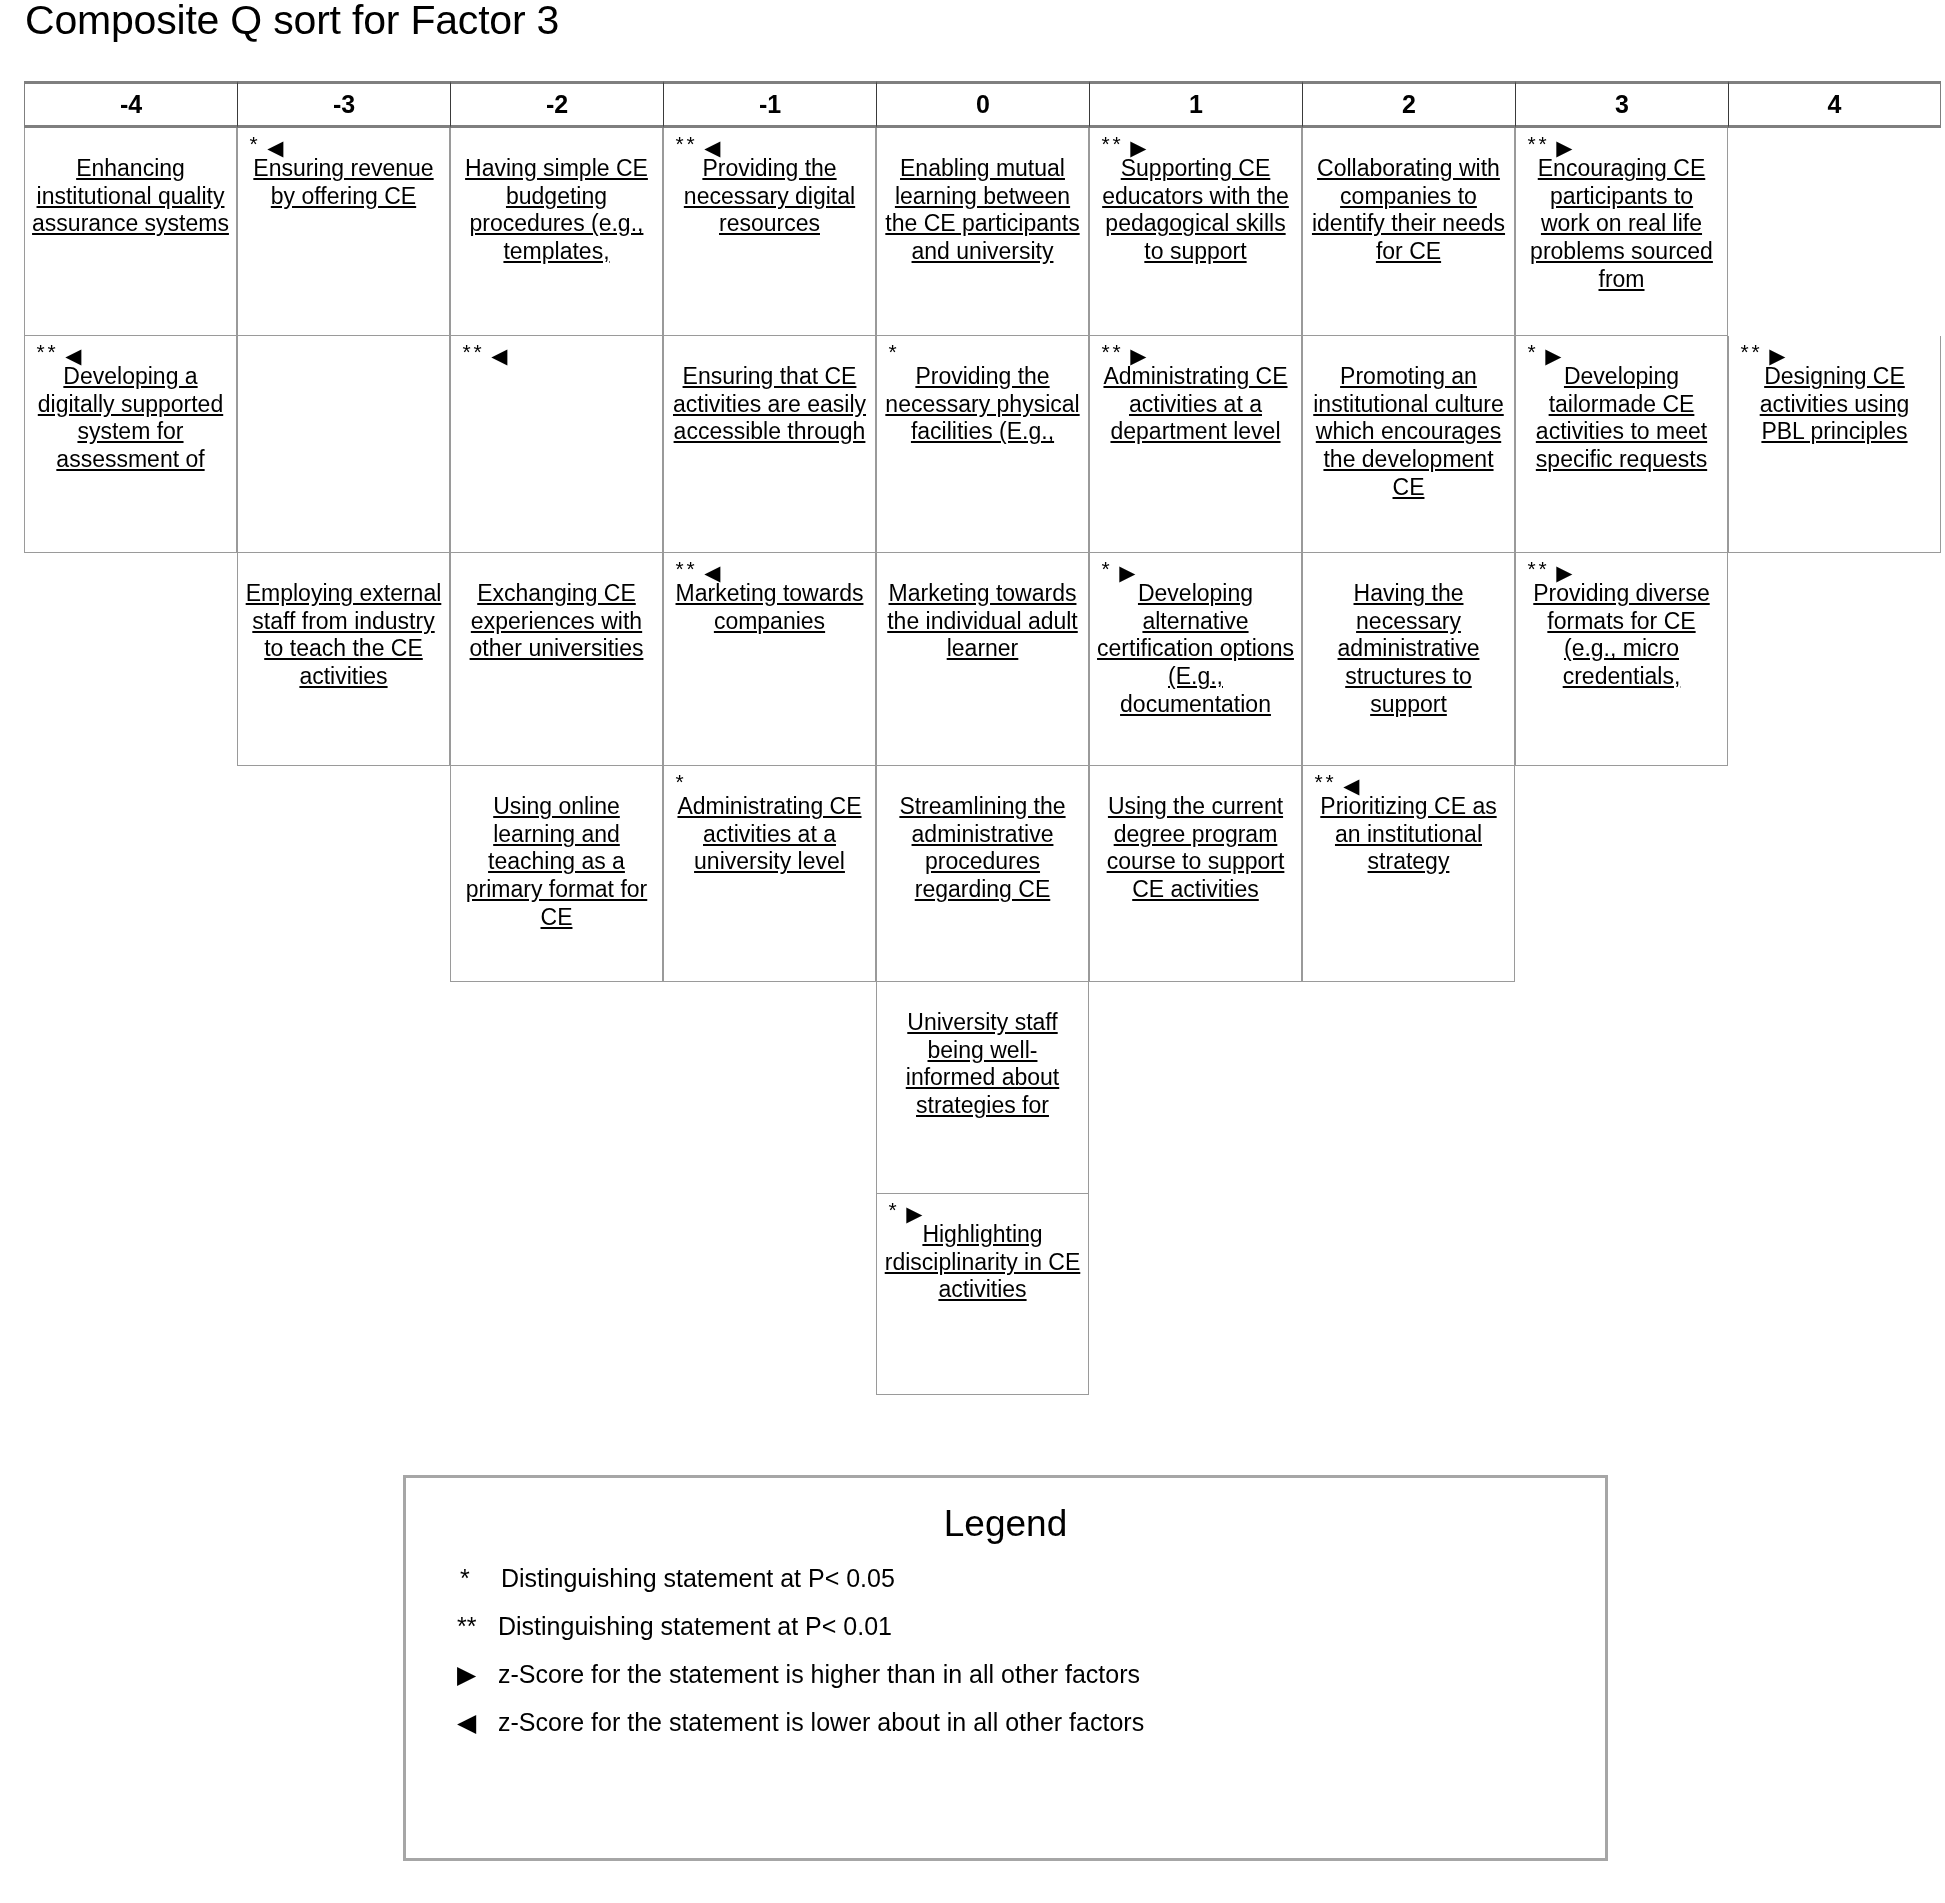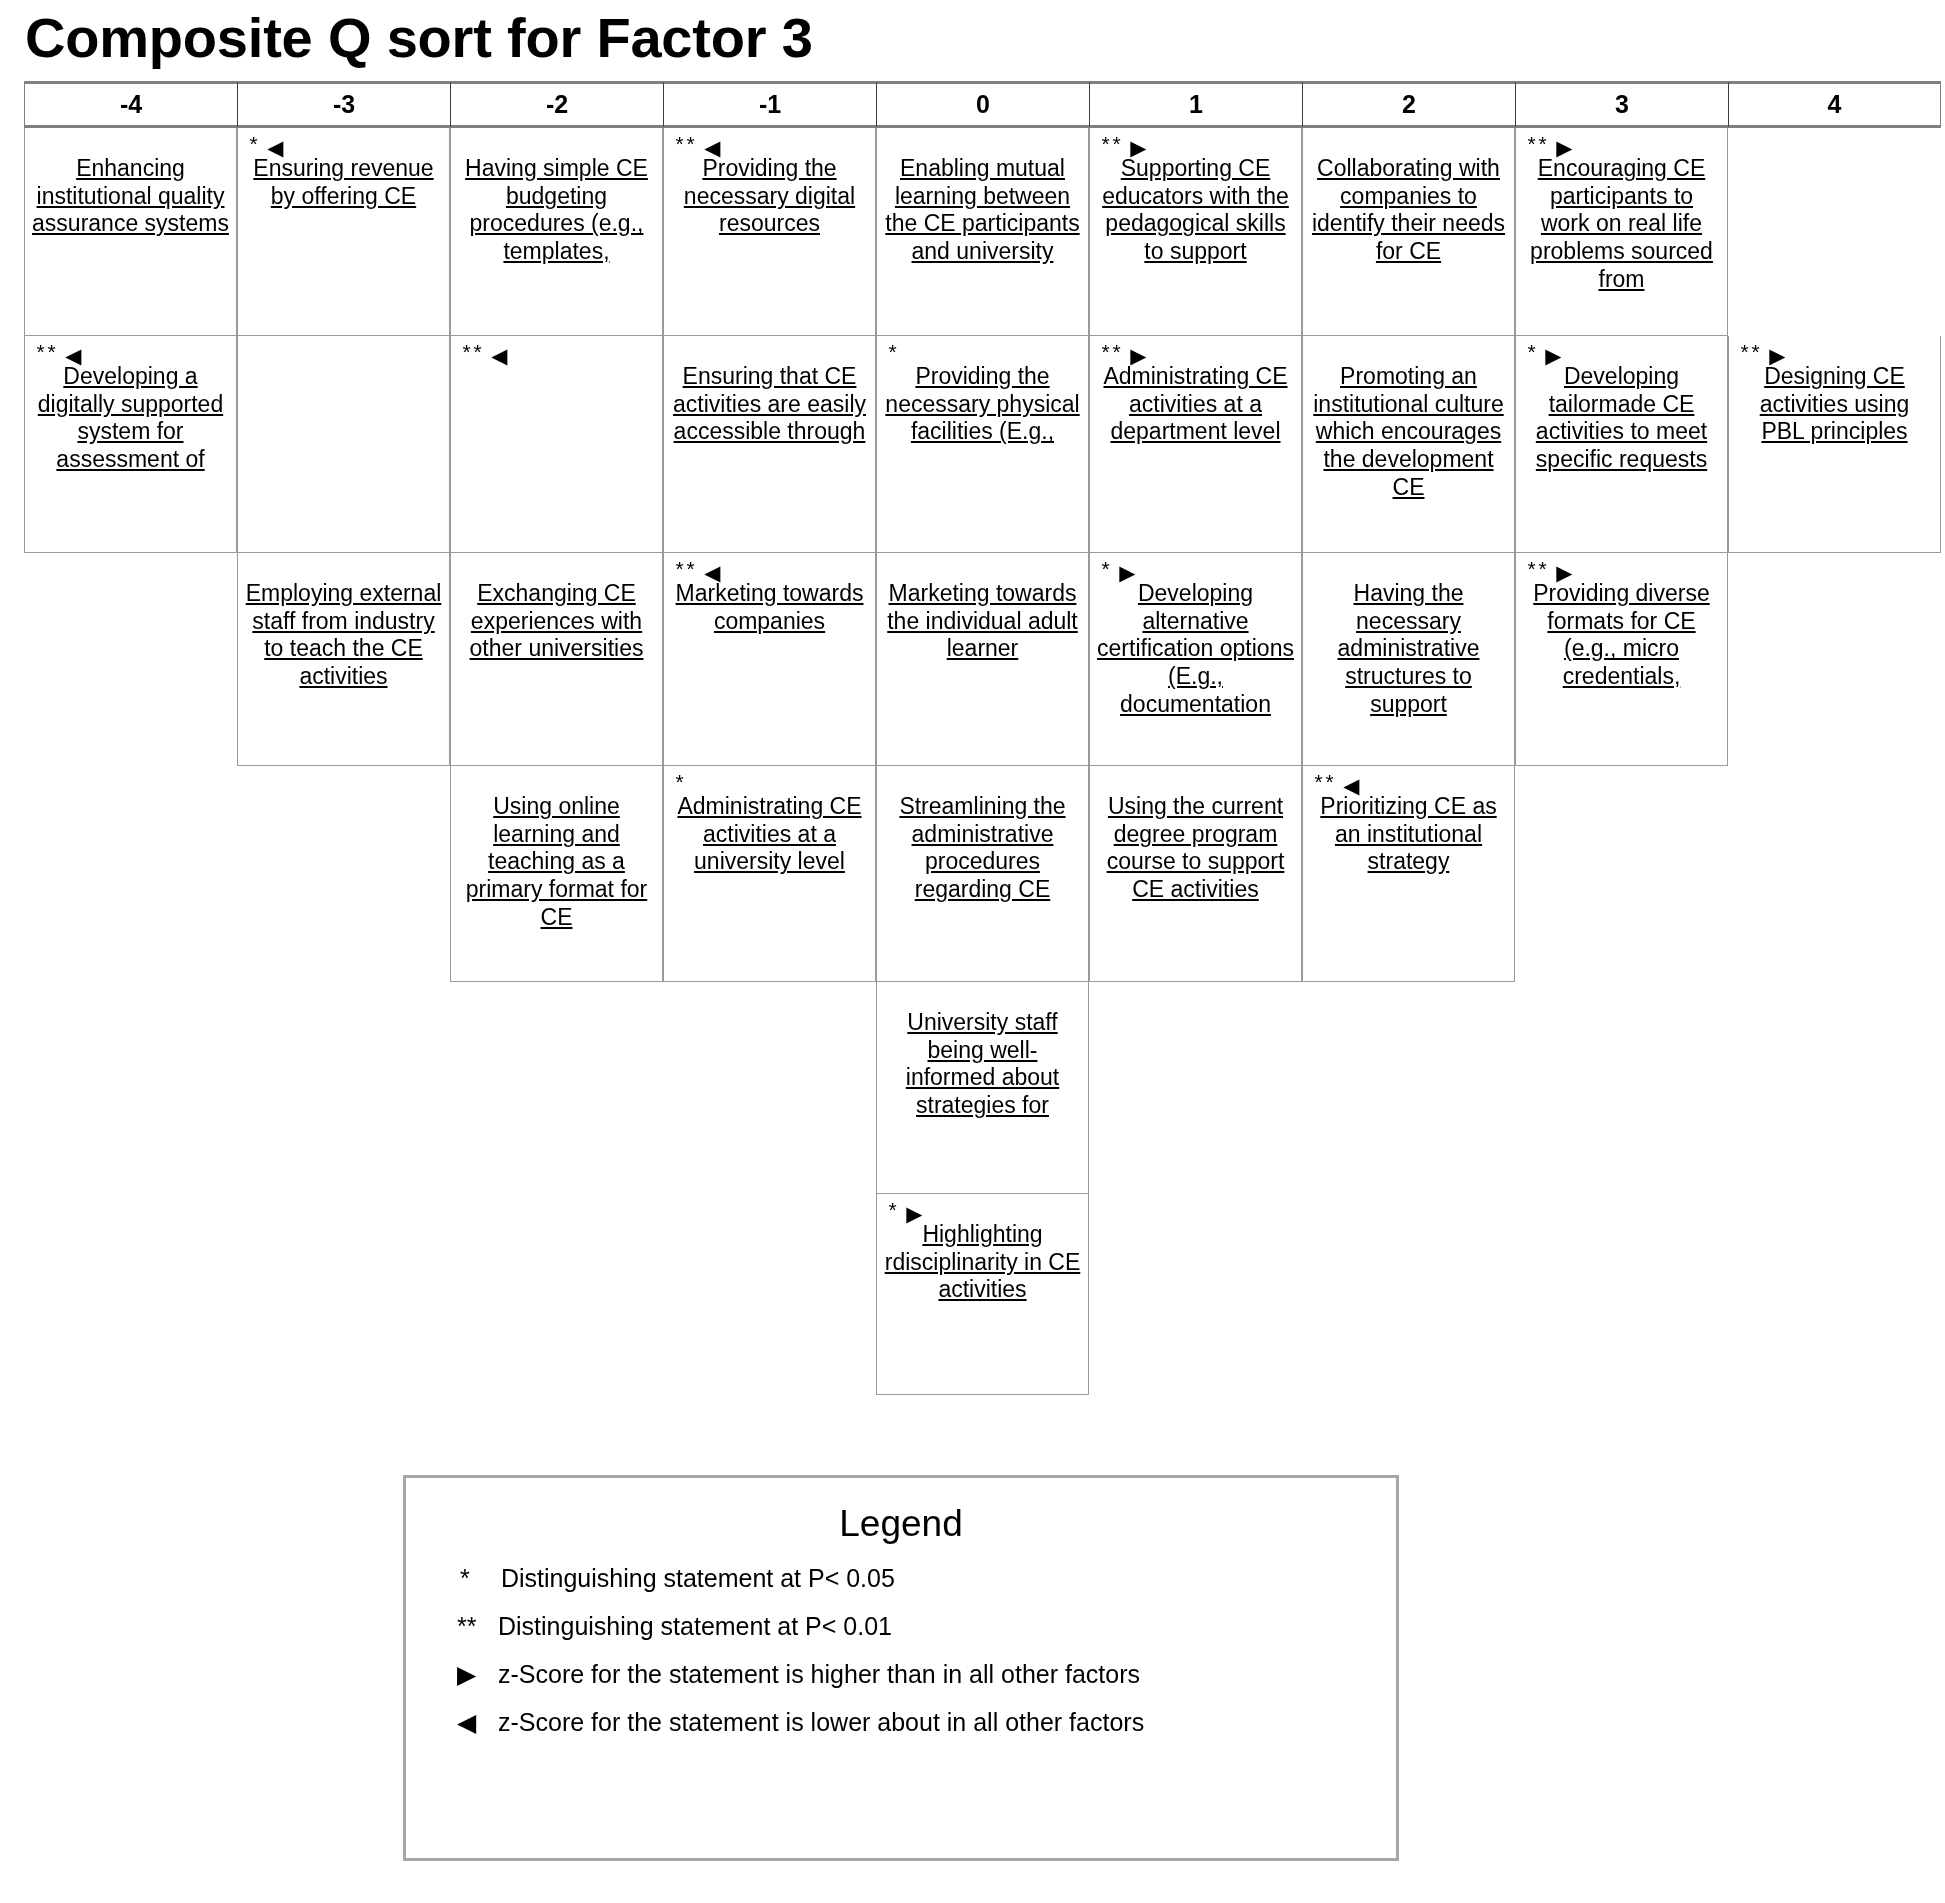--- a/index.html
+++ b/index.html
@@ -12,26 +12,25 @@
     height: 1903px;
     font-family: "Liberation Sans", sans-serif;
     color: #000000;
     position: relative;
     overflow: hidden;
   }
 
   #page-title {
     position: absolute;
     left: 25px;
-    top: 10px;
-    font-size: 56px;
+    top: 0;
+    font-size: 41px;
     line-height: 1.0;
     letter-spacing: -0.2px;
     white-space: nowrap;
-    font-weight: bold;
   }
 
   
   #qsort-grid {
     position: absolute;
     left: 24px;
     top: 81px;
     width: 1919px;
   }
 
@@ -113,21 +112,21 @@
   .r5 .cell { height: 212px; }
   .r6 .cell { height: 201px; }
 
   .r1 .cell { border-top: none; }
 
   
   #legend-box {
     position: absolute;
     left: 403px;
     top: 1475px;
-    width: 996px;
+    width: 1205px;
     height: 386px;
     box-sizing: border-box;
     border: 3.9px solid #a6a6a6;
     background: #ffffff;
   }
   #legend-title {
     text-align: center;
     font-size: 37px;
     margin-top: 25px;
     margin-bottom: 9.6px;

